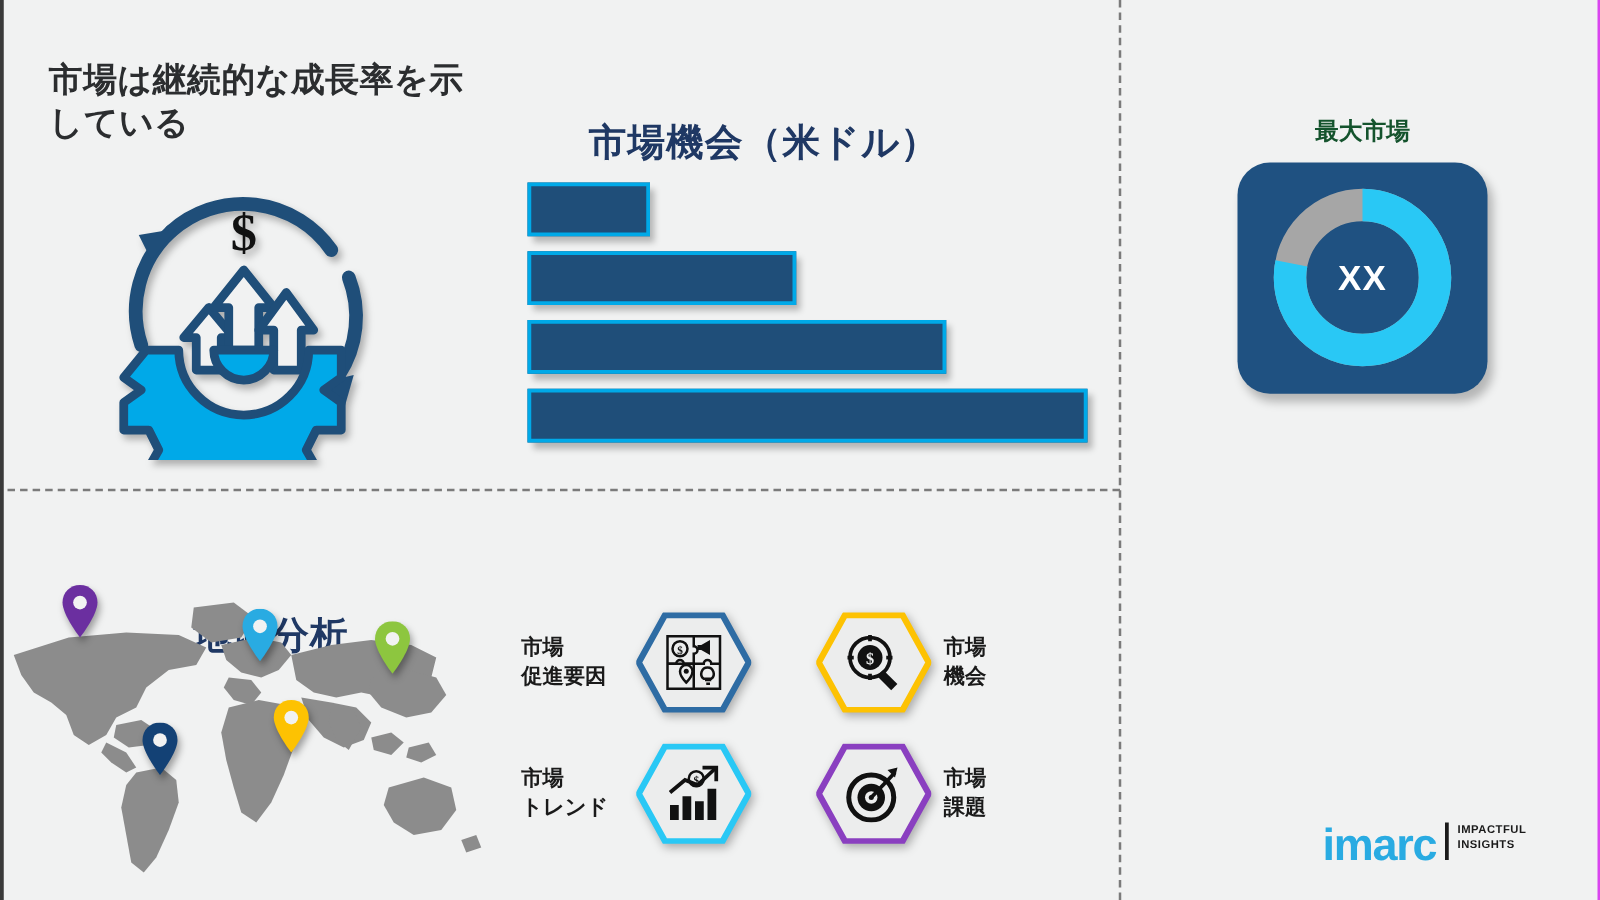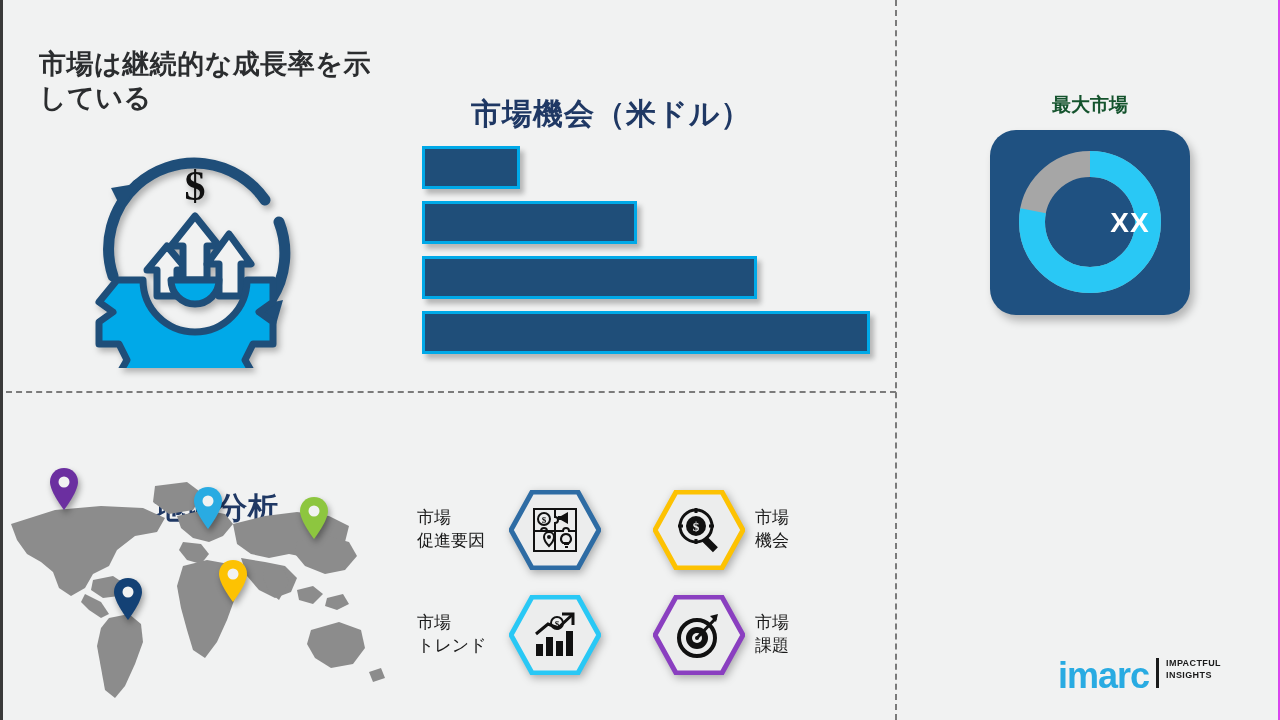--- a/index.html
+++ b/index.html
@@ -104,21 +104,21 @@
     height: 42px;
     filter: drop-shadow(2px 4px 3px rgba(0,0,0,0.35));
   }
 
   
   #q4-title { left: 476px; top: 424px; font-size: 30px; }
 
   .dyn-item { position: absolute; display: flex; align-items: center; }
   .dyn-label {
     font-size: 17px;
-    font-weight: normal;
+    font-weight: bold;
     color: #1a1a1a;
     line-height: 1.35;
     white-space: pre-line;
   }
   .hex-wrap {
     position: relative;
     width: 92px;
     height: 80px;
     filter: drop-shadow(2px 3px 4px rgba(0,0,0,0.30));
   }
@@ -151,21 +151,20 @@
   .donut-center {
     position: absolute;
     left: 0; top: 50%;
     width: 200px;
     transform: translateY(-50%);
     text-align: center;
     color: #ffffff;
     font-weight: bold;
     font-size: 28px;
     letter-spacing: 1px;
-    margin-left: 40px;
   }
 
   #donut-largest { left: 987px; top: 92px; }
   #donut-cagr    { left: 987px; top: 378px; }
 
   
   #logo {
     position: absolute;
     left: 1055px;
     top: 658px;

